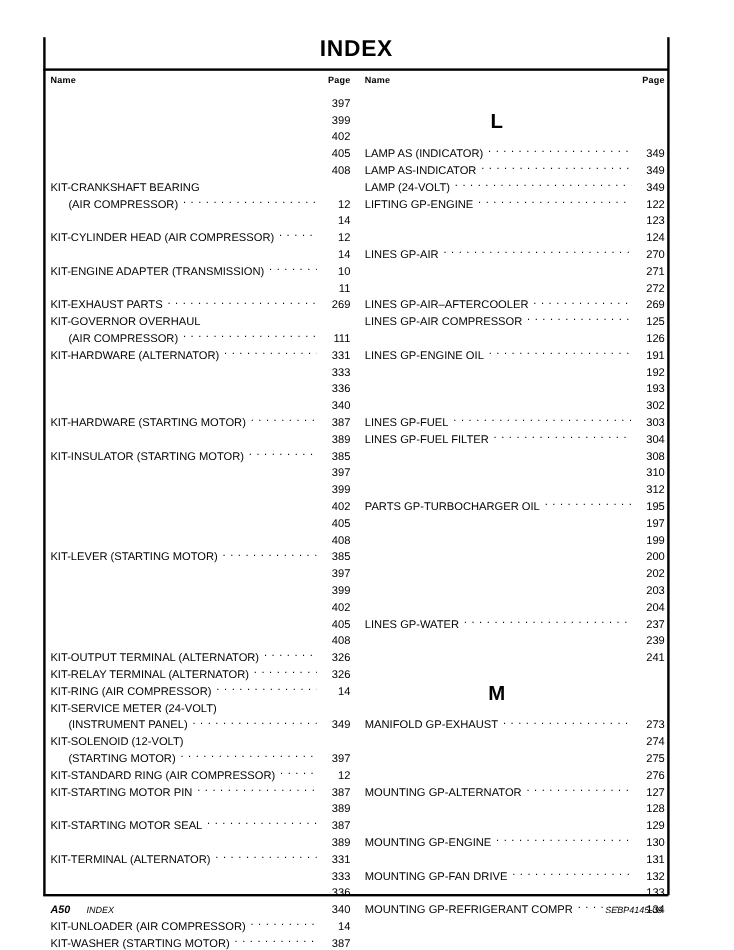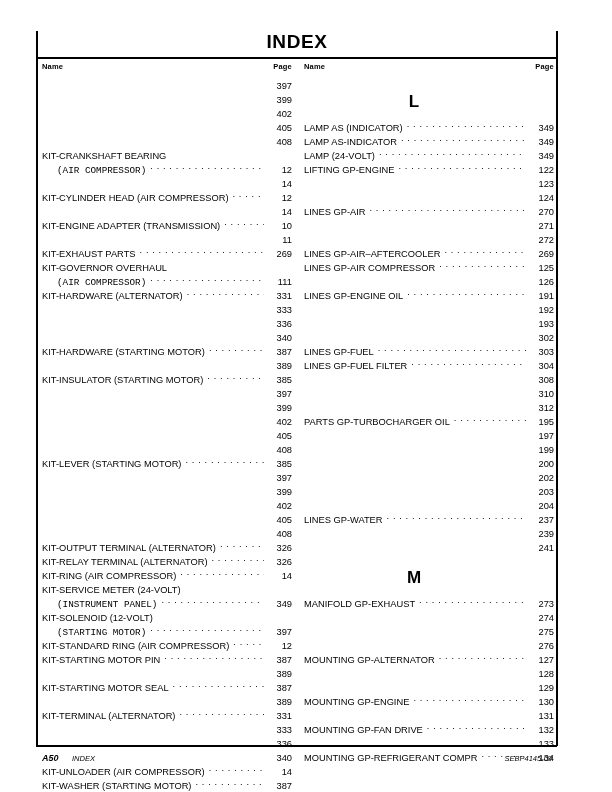--- a/index.html
+++ b/index.html
@@ -127,21 +127,21 @@
   }
   .row .pg {
     flex: 0 0 auto;
     width: 26px;
     text-align: right;
   }
   
   .row.cont .nm,
   .row.cont .dots { visibility: hidden; }
   
-  .row .nm.indent { padding-left: 15px; font-family: Liberation Mono, monospace; }
+  .row .nm.indent { padding-left: 15px; }
   
   .row.nodots .dots::before { content: ""; }
   .row.nodots .pg { visibility: hidden; }
 
   
   .footer {
     position: absolute;
     left: 42px; top: 753px;
     width: 510px;
     height: 14px;

